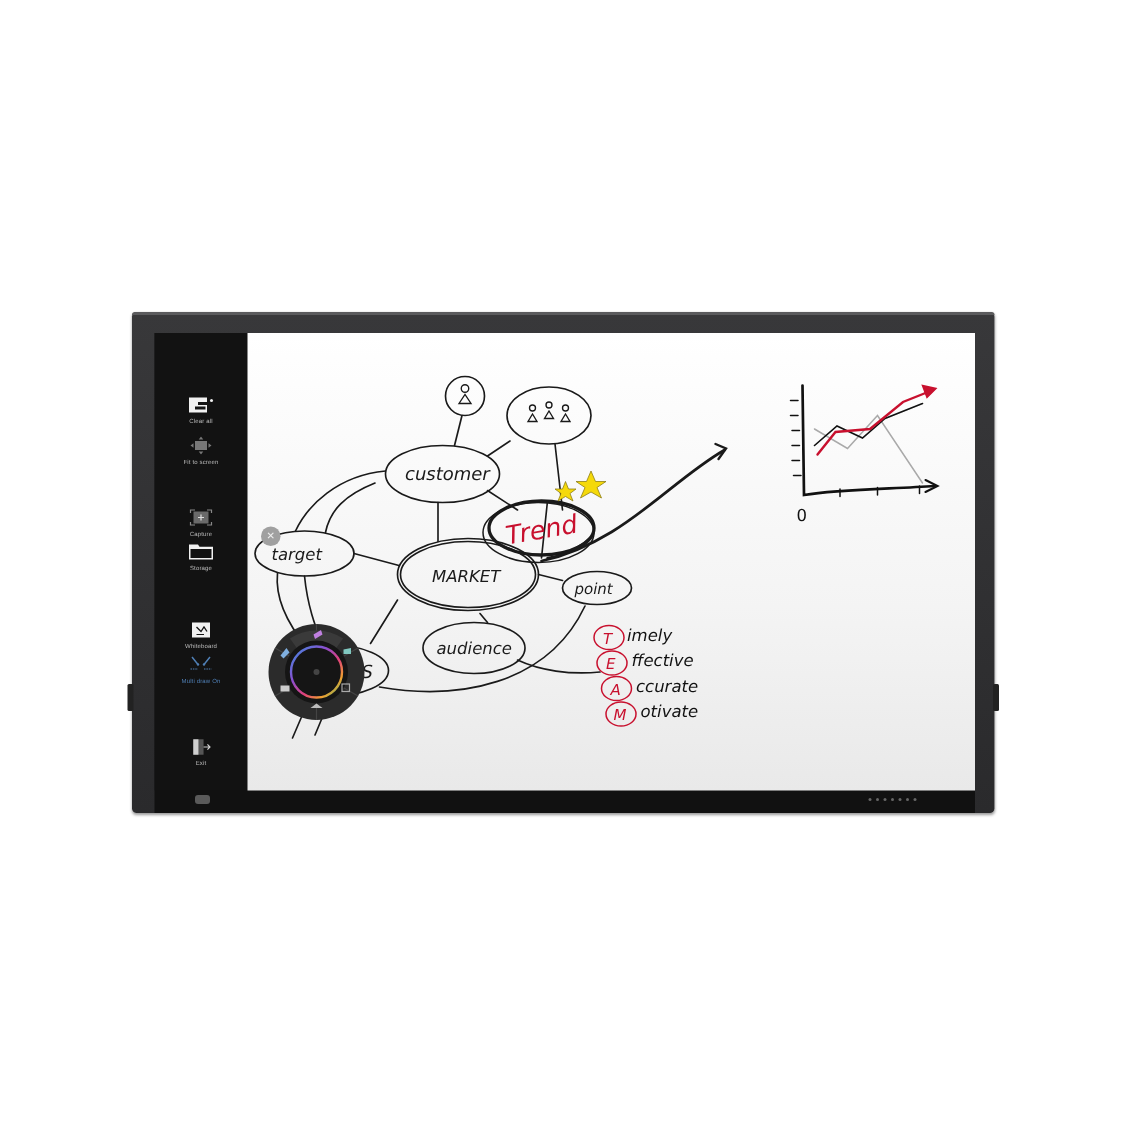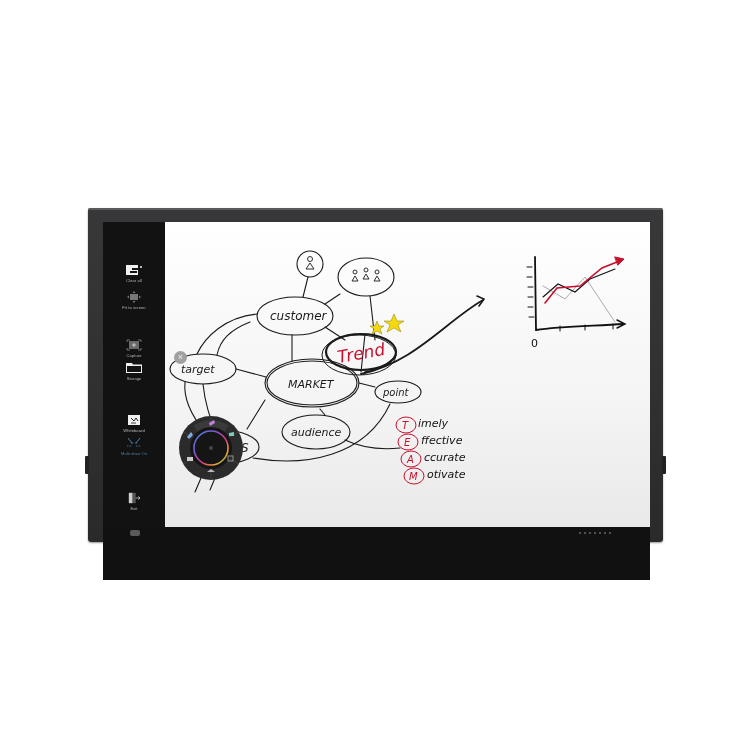--- a/index.html
+++ b/index.html
@@ -2,21 +2,21 @@
 <html><head>
 <meta charset="utf-8">
 <style>
   html, body { margin:0; padding:0; }
   body { width:750px; height:750px; background:#ffffff; position:relative; overflow:hidden; font-family:"Liberation Sans", sans-serif; }
   .monitor { position:absolute; left:88px; top:208px; width:575px; height:334px; background:linear-gradient(180deg,#38383a 0%,#2a2a2c 100%); border-radius:3px; box-shadow:0 1px 2px rgba(0,0,0,0.4); }
   .monitor-top-edge { position:absolute; left:0; top:0; right:0; height:2px; background:#5a5a5c; border-radius:3px 3px 0 0; }
   .side-clip { position:absolute; width:4px; height:18px; background:#222; border-radius:1px; }
   .side-clip.left { left:-3px; top:248px; }
   .side-clip.right { right:-3px; top:248px; }
-  .screen { position:absolute; left:15px; top:14px; width:547px; height:358px; background:#111; overflow:hidden; }
+  .screen { position:absolute; left:15px; top:14px; width:547px; height:320px; background:#111; overflow:hidden; }
   .sidebar { position:absolute; left:0; top:0; width:62px; height:305px; background:#121212; }
   .sb-item { position:absolute; left:0; width:62px; display:flex; flex-direction:column; align-items:center; cursor:pointer; }
   .sb-icon { width:18px; height:12px; position:relative; }
   .sb-label { font-size:4px; color:#bbbbbb; margin-top:2px; white-space:nowrap; letter-spacing:0.1px; }
   .sb-label.active { color:#4f7fb5; }
   .canvas { position:absolute; left:62px; top:0; width:485px; height:305px; background:linear-gradient(180deg,#ffffff 0%,#f4f4f4 60%,#e9e9e9 100%); }
   .canvas svg.drawing { position:absolute; left:0; top:0; }
   .close-btn { position:absolute; left:9px; top:129px; width:13px; height:13px; border-radius:50%; background:#a0a0a0; display:flex; align-items:center; justify-content:center; color:#eee; font-size:9px; line-height:1; cursor:pointer; }
   .pen-menu { position:absolute; left:13px; top:193px; width:66px; height:66px; }
   .bottom-logo { position:absolute; left:42px; top:322px; width:10px; height:6px; background:#5a5a5a; border-radius:2px; }

